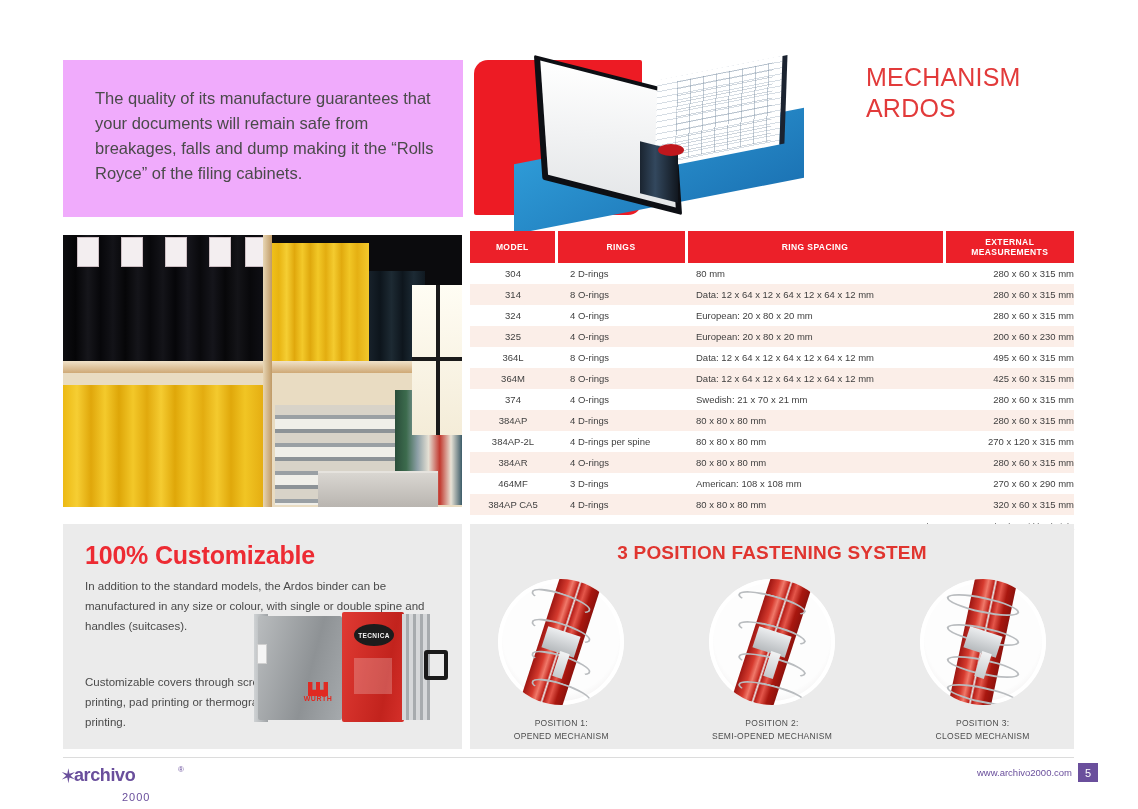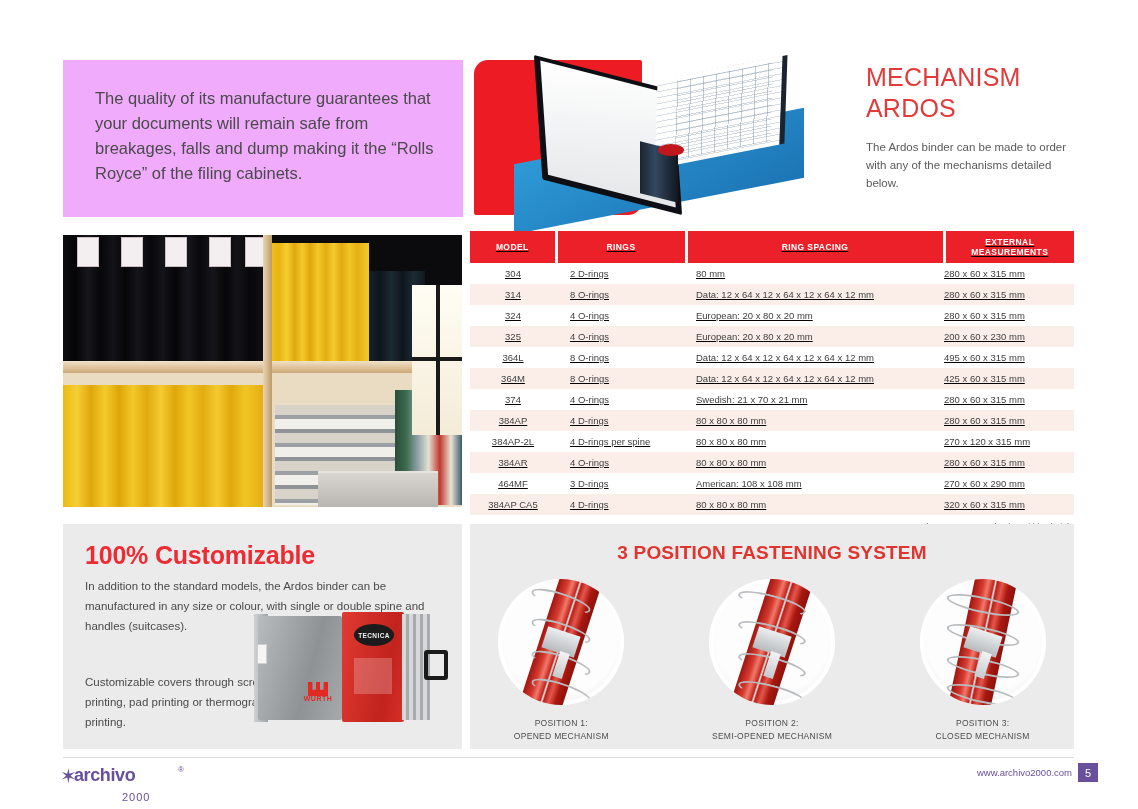--- a/index.html
+++ b/index.html
@@ -139,35 +139,35 @@
   .ardos-wrap { position:absolute; left:866px; top:62px; width:212px; }
   .ardos-title {
     font-size: 25px; line-height: 31px; color:#e23a3a; font-weight:400;
     letter-spacing:.2px;
   }
   .ardos-desc {
     margin-top:14px; font-size:11.5px; line-height:18px; color:#5a5a5a;
   }
 
   
-  .tbl { position:absolute; left:470px; top:231px; width:604px;text-decoration:underline; }
+  .tbl { position:absolute; left:470px; top:231px; width:604px; }
   table { width:100%; border-collapse: collapse; }
   thead th {
     background:#ec2029; color:#fff; font-size:8.5px; font-weight:700;
     letter-spacing:.4px; padding:6px 0; text-align:center;
   }
   thead th.c1 { width:86px; }
   thead th.c2 { width:130px; border-left:3px solid #fff; }
   thead th.c3 { width:258px; border-left:3px solid #fff; }
   thead th.c4 { width:130px; border-left:3px solid #fff; }
   tbody td { font-size:9.5px; color:#3f3f3f; padding:5px 0; }
   tbody td.model { text-align:center; }
   tbody td.rings { padding-left:14px; }
   tbody td.spacing { padding-left:10px; }
-  tbody td.ext { text-align:left; }
+  tbody td.ext { text-align:right; }
   tbody tr.alt td { background:#fbeee8; }
   .tbl-note {
     margin-top:7px; text-align:right; font-size:8.5px; color:#5a5a5a;
   }
 
   
   .cust-panel {
     position:absolute; left:63px; top:524px; width:399px; height:225px;
     background:#ebebeb;
   }
@@ -357,21 +357,20 @@
     <div class="grid-lines"></div>
     <div class="spine"></div>
     <div class="ringred"></div>
   </div>
 
   <div class="ardos-wrap">
     <div class="ardos-title">
       <div>MECHANISM</div>
       <div>ARDOS</div>
     </div>
-    <div class="ardos-desc">The Ardos binder can be made to order with any of the mechanisms detailed below.</div>
   </div>
 
   <div class="tbl">
     <table>
       <thead>
         <tr>
           <th class="c1">MODEL</th>
           <th class="c2">RINGS</th>
           <th class="c3">RING SPACING</th>
           <th class="c4">EXTERNAL MEASUREMENTS</th>

